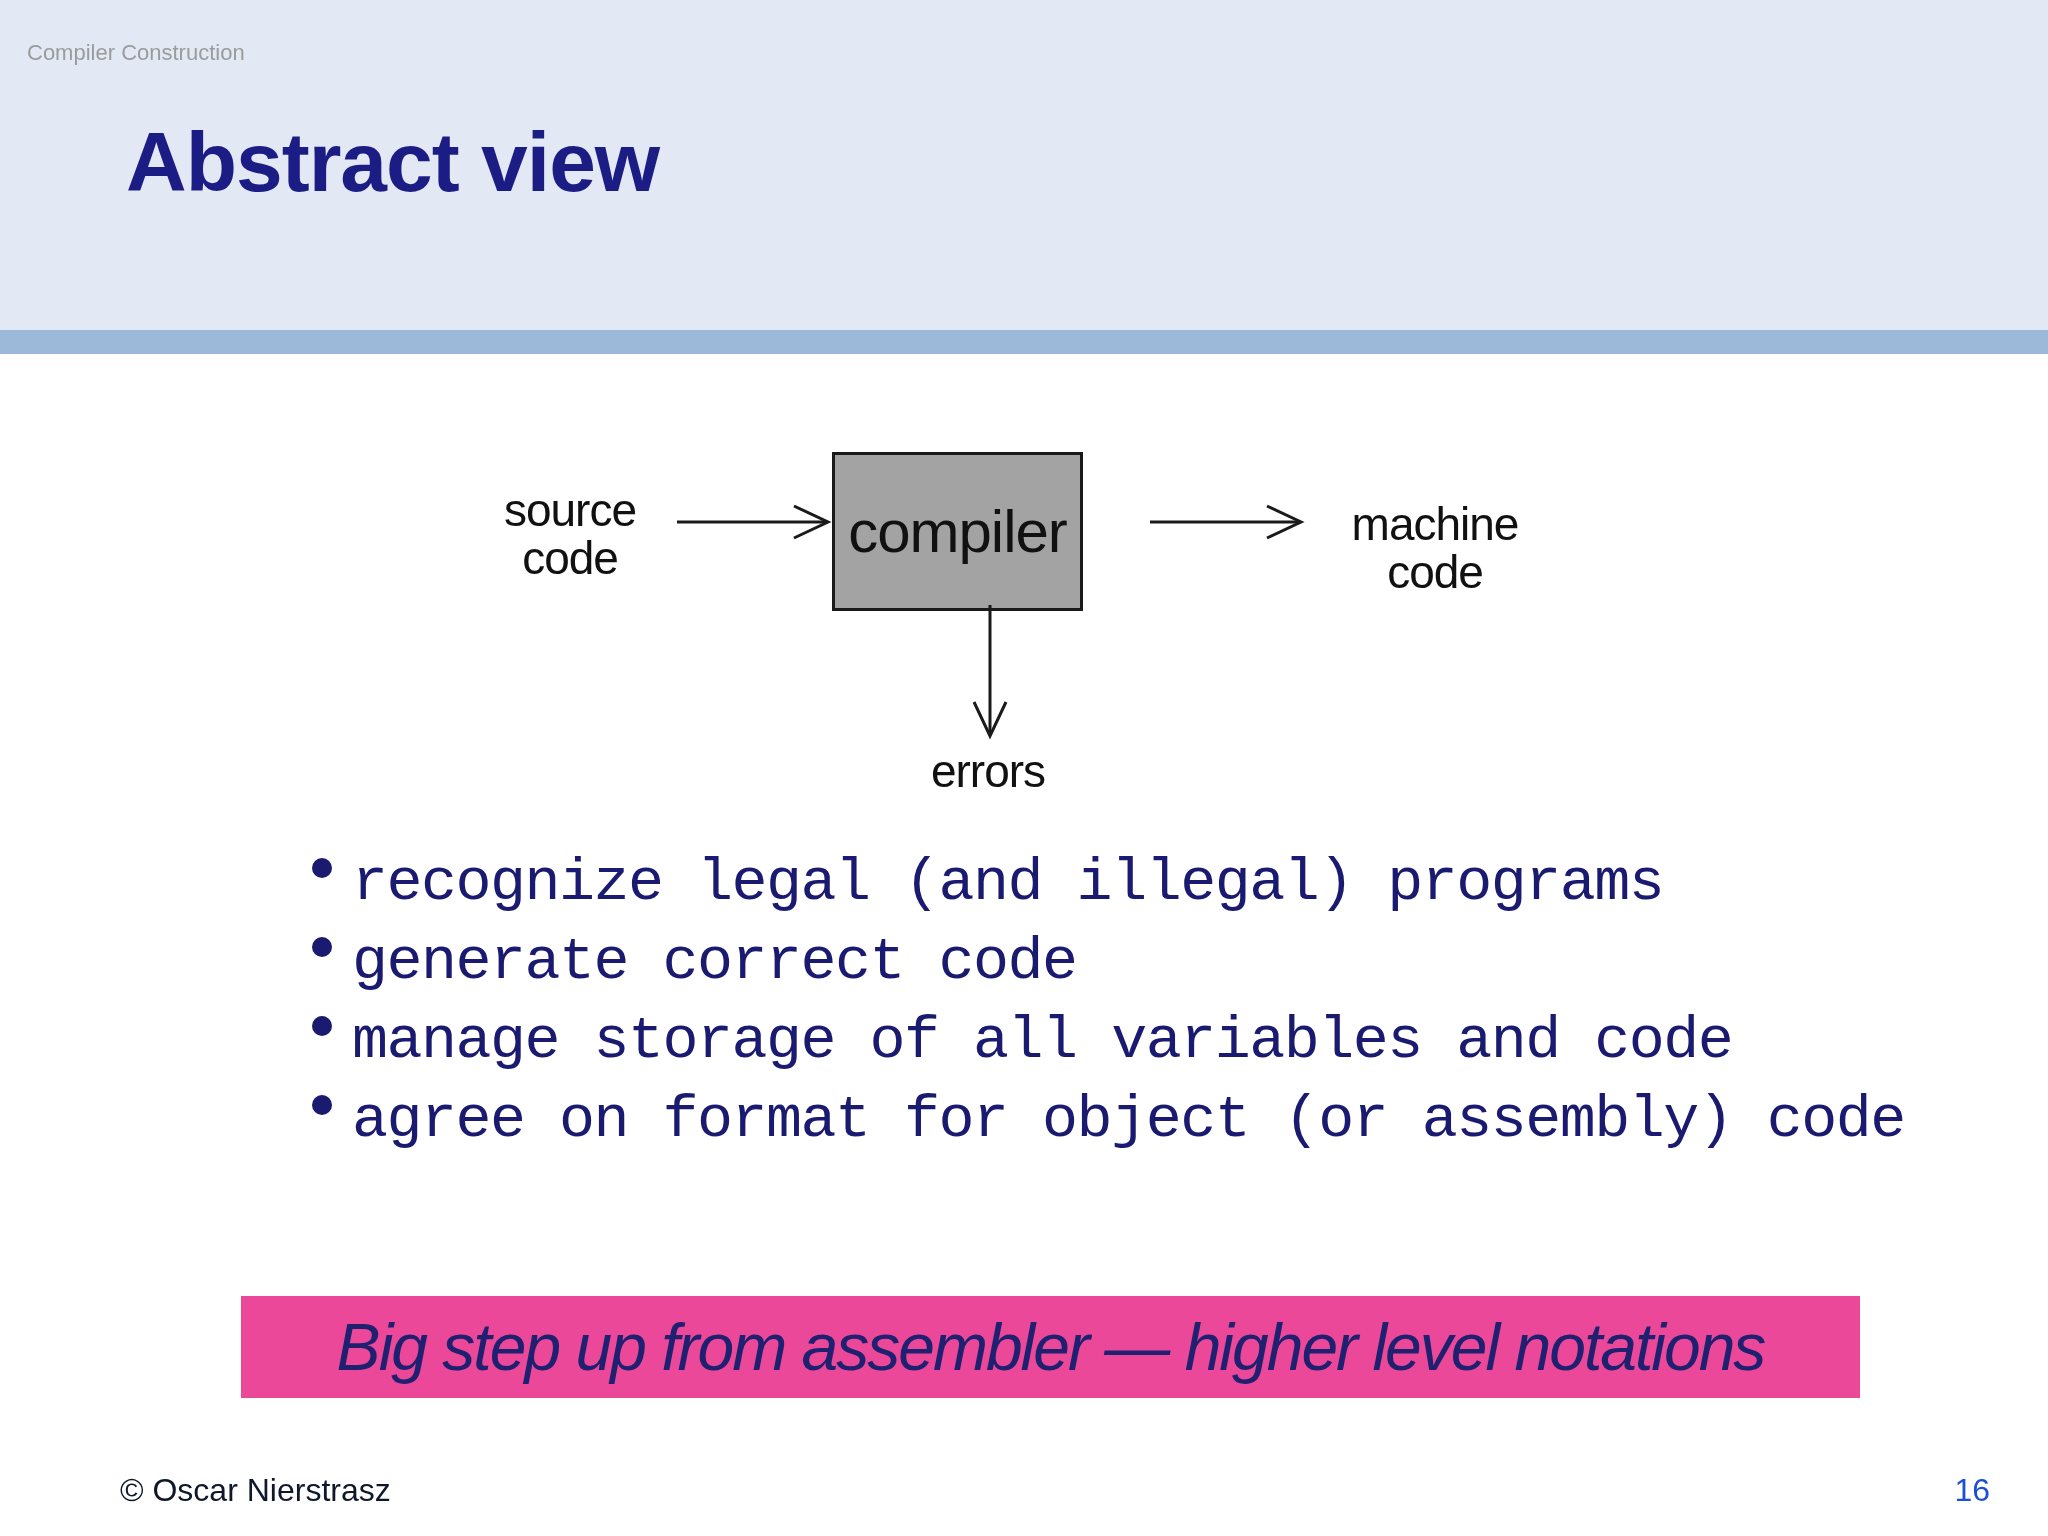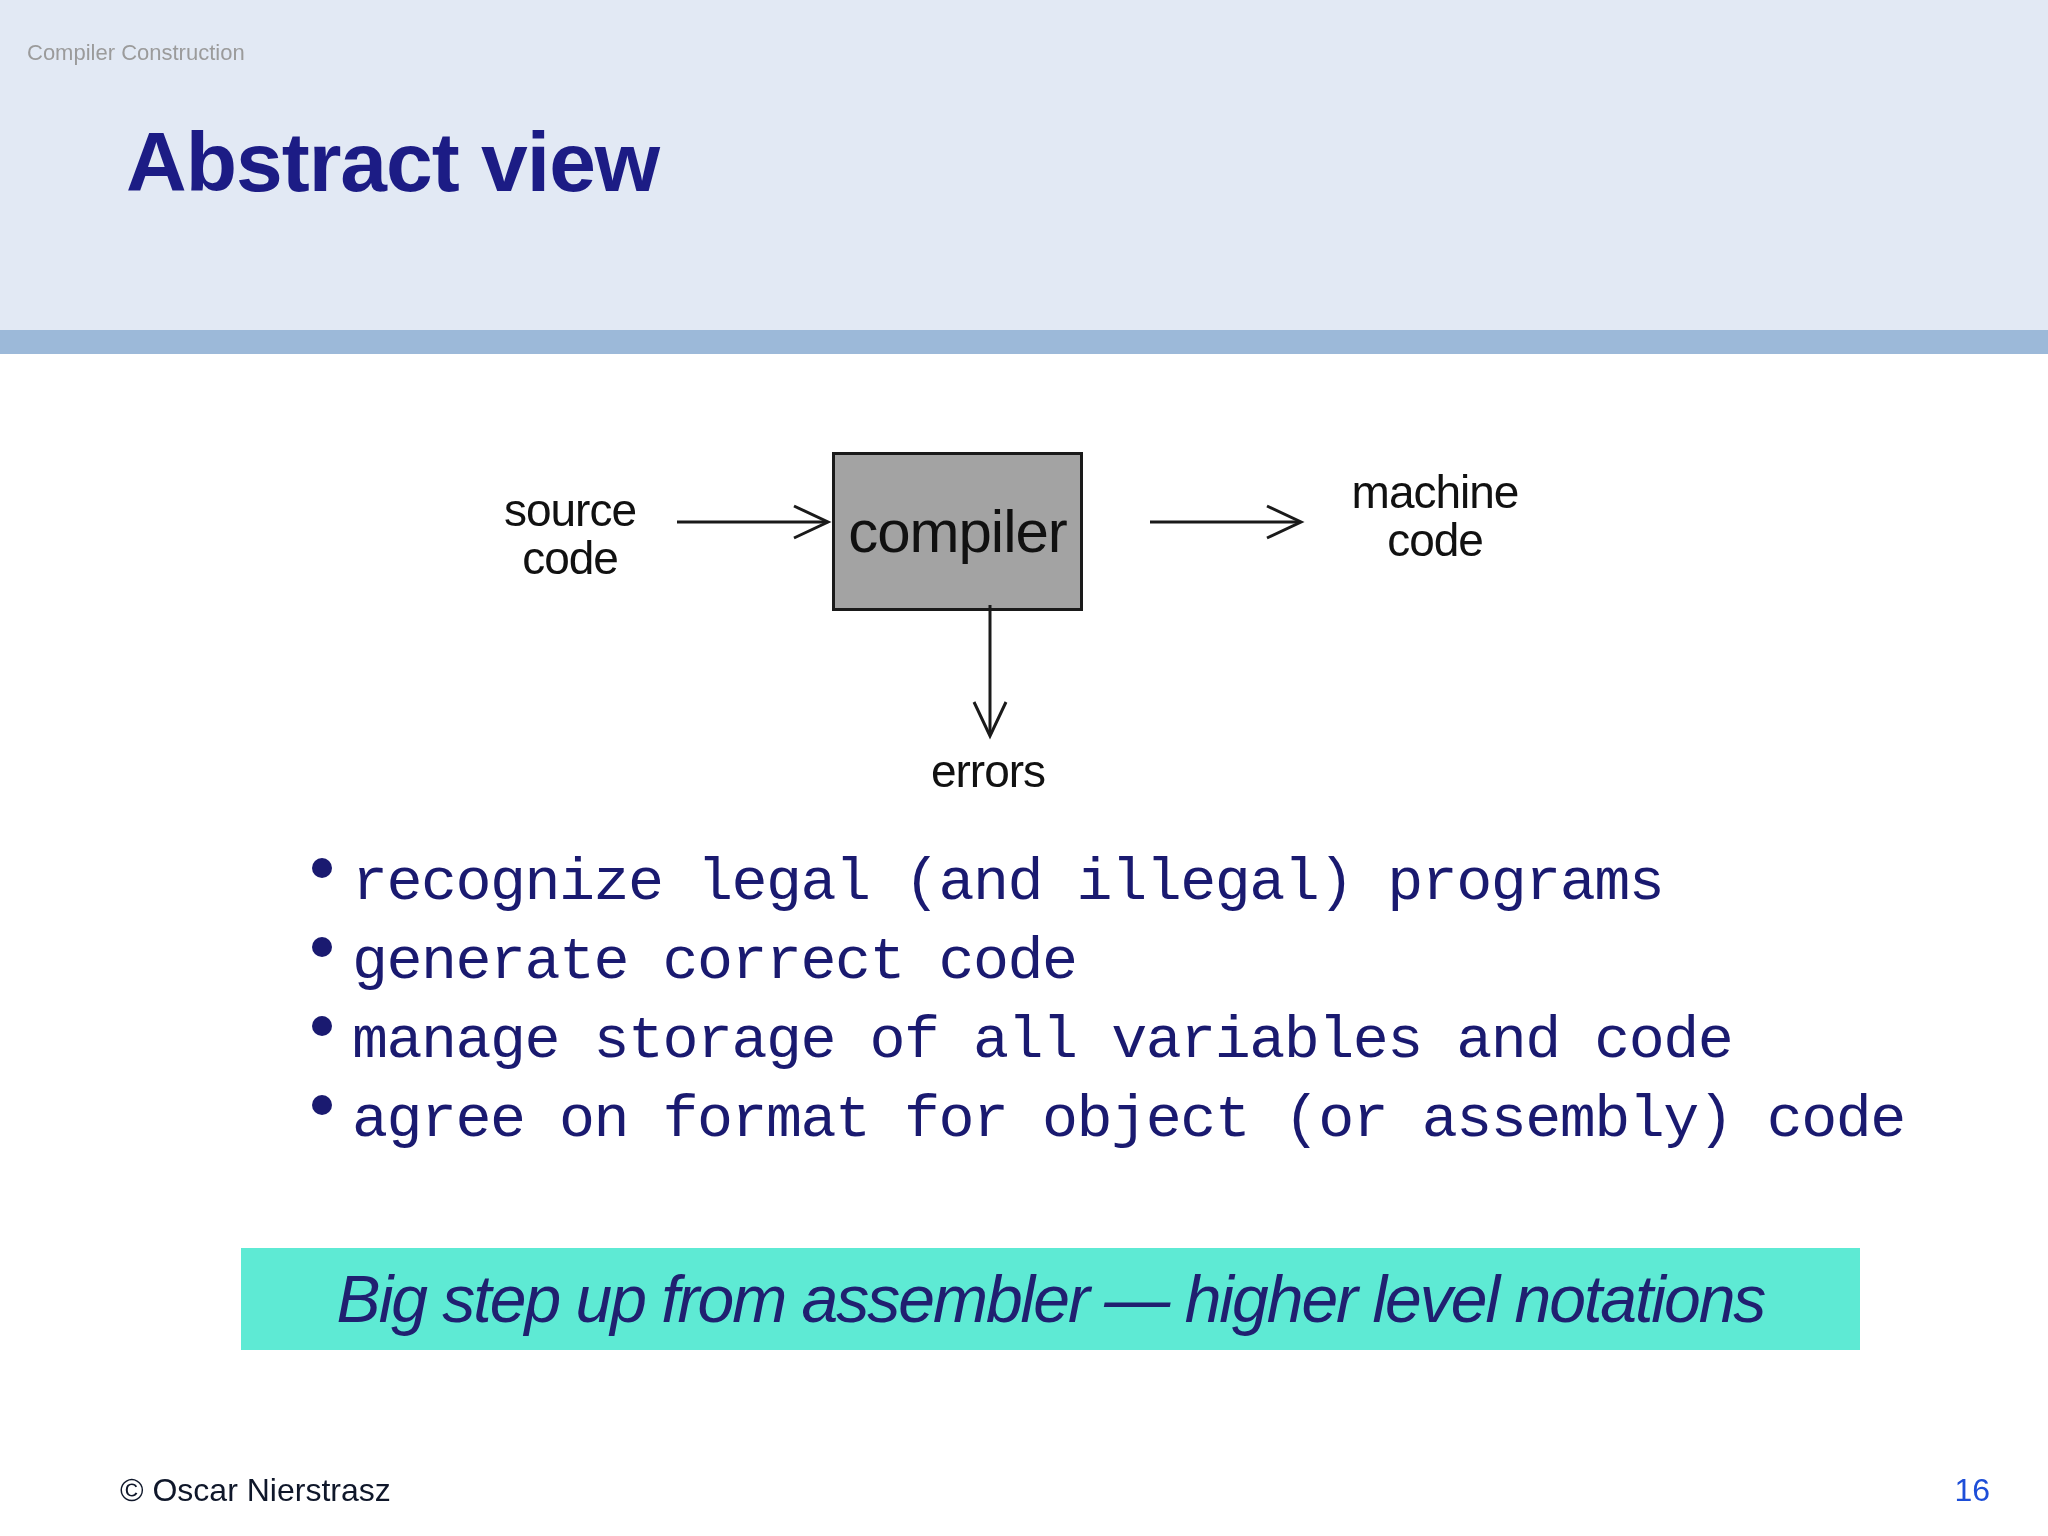--- a/index.html
+++ b/index.html
@@ -18,21 +18,21 @@
     color:#1c1c85;letter-spacing:-1px;white-space:nowrap;line-height:1;
   }
   #header-bar{position:absolute;left:0;top:330px;width:2048px;height:24px;background:#9cb9d9;}
 
   
   .dg-label{
     position:absolute;text-align:center;color:#111111;font-size:46px;
     line-height:48px;letter-spacing:-1px;white-space:nowrap;
   }
   #source-label{left:440px;top:486px;width:260px;}
-  #machine-label{left:1300px;top:468px;width:270px;}
+  #machine-label{left:1300px;top:500px;width:270px;}
   #errors-label{left:888px;top:742px;width:200px;line-height:58px;}
   #compiler-box{
     position:absolute;left:832px;top:444px;width:251px;height:159px;
     background:#a3a3a3;border:3px solid #1a1a1a;box-sizing:border-box;
     display:flex;align-items:center;justify-content:center;margin-top:8px;
   }
   #compiler-box .box-text{font-size:60px;color:#111111;letter-spacing:-1px;}
   #arrow-layer{position:absolute;left:0;top:0;width:2048px;height:1536px;pointer-events:none;}
 
   
@@ -43,22 +43,22 @@
     position:relative;padding-left:40px;font-size:60px;line-height:79px;
     color:#1a1a70;letter-spacing:-1.5px;white-space:nowrap;
   }
   #bullet-list li::before{
     content:"";position:absolute;left:0;top:14px;width:20px;height:20px;
     border-radius:50%;background:#1a1a70;
   }
 
   
   #callout{
-    position:absolute;left:241px;top:1248px;width:1619px;height:102px;
-    background:#5eead4;display:flex;align-items:center;justify-content:center;
+    position:absolute;left:241px;top:1296px;width:1619px;height:102px;
+    background:#ec4899;display:flex;align-items:center;justify-content:center;
   }
   #callout .callout-text{
     font-size:66px;font-style:italic;color:#202070;letter-spacing:-2px;white-space:nowrap;
   }
 
   
   #footer-credit{position:absolute;left:120px;top:1472px;font-size:32px;color:#0f172a;white-space:nowrap;}
   #page-number{position:absolute;right:58px;top:1472px;font-size:32px;color:#1d4ed8;}
 </style>
 </head>

